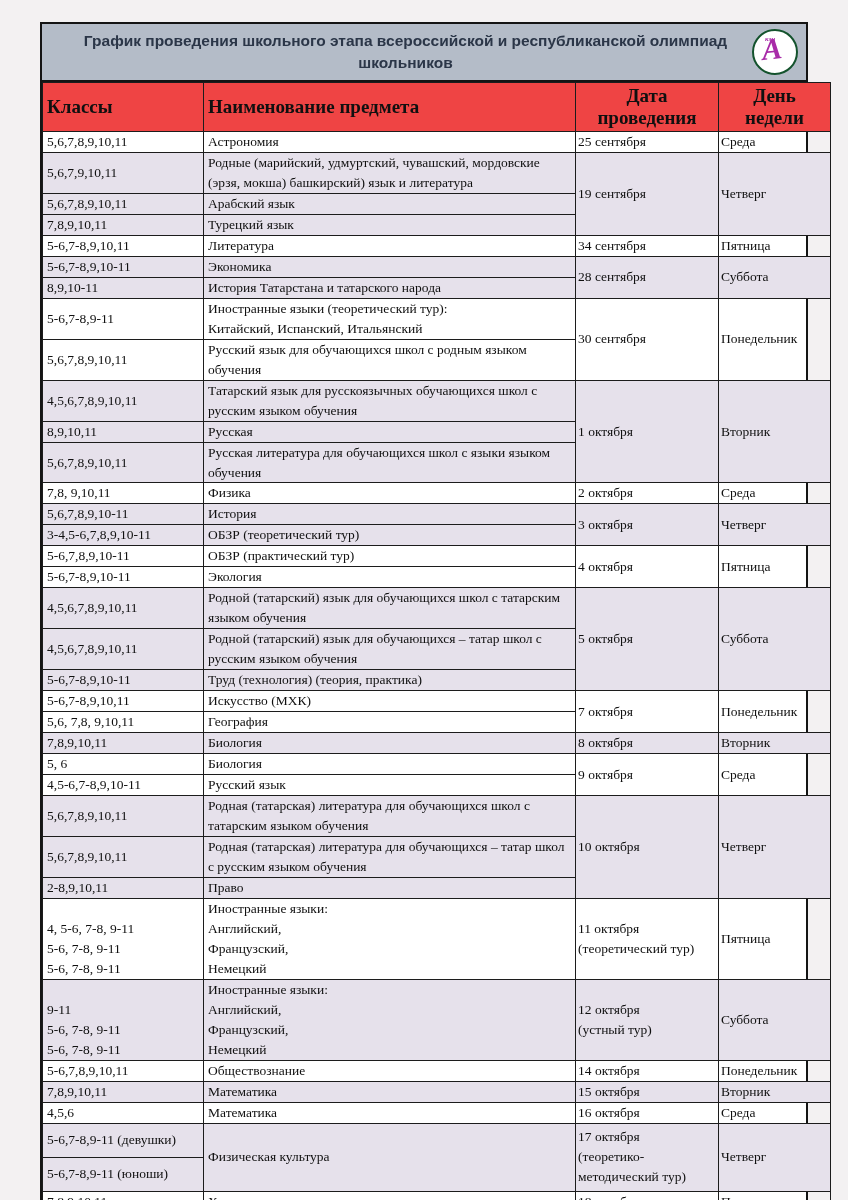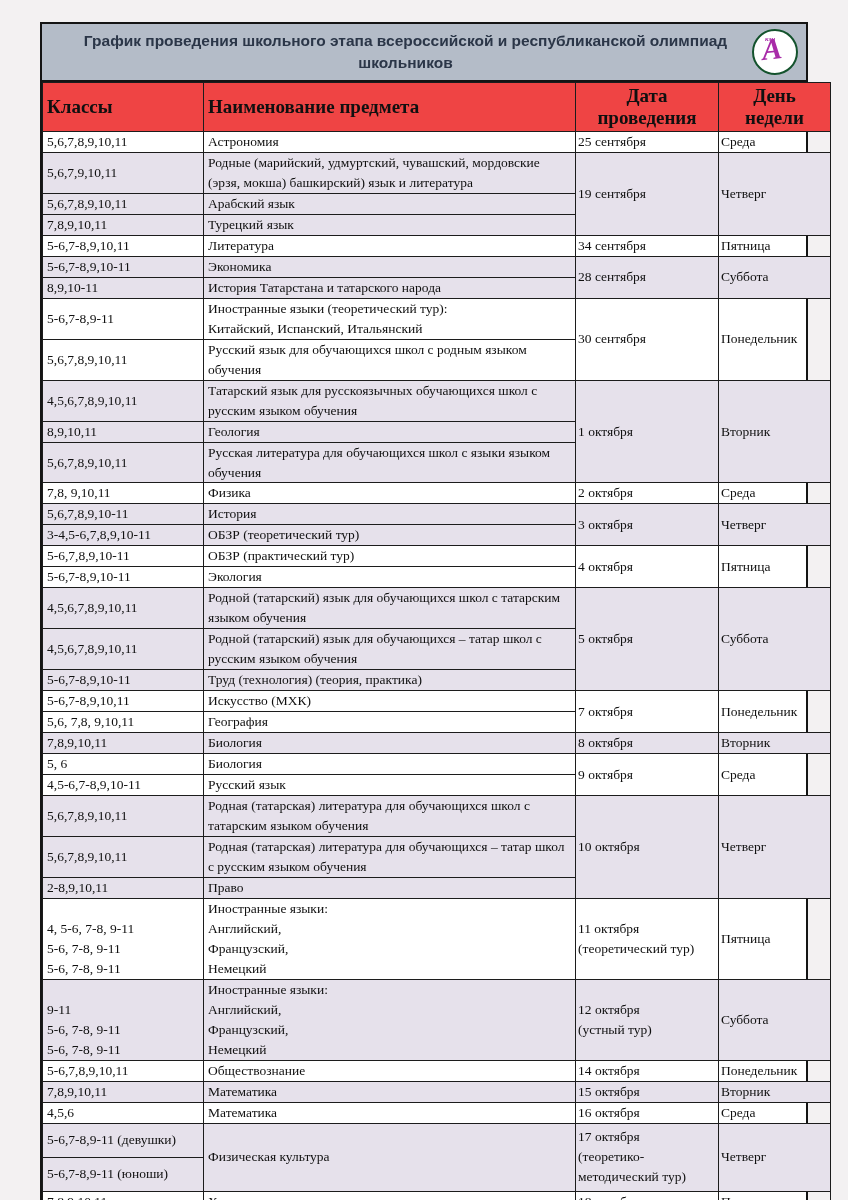--- a/index.html
+++ b/index.html
@@ -170,21 +170,21 @@
           <td class="sub">Русский язык для обучающихся школ с родным языком обучения</td>
         </tr>
         <tr class="shaded">
           <td class="cl">4,5,6,7,8,9,10,11</td>
           <td class="sub">Татарский язык для русскоязычных обучающихся школ с русским языком обучения</td>
           <td class="date" rowspan="3">1 октября</td>
           <td class="day" rowspan="3">Вторник</td>
         </tr>
         <tr class="shaded">
           <td class="cl">8,9,10,11</td>
-          <td class="sub">Геология</td>
+          <td class="sub">Русская</td>
         </tr>
         <tr class="shaded">
           <td class="cl">5,6,7,8,9,10,11</td>
           <td class="sub">Русская литература для обучающихся школ с языки языком обучения</td>
         </tr>
         <tr>
           <td class="cl">7,8, 9,10,11</td>
           <td class="sub">Физика</td>
           <td class="date" rowspan="1">2 октября</td>
           <td class="day" rowspan="1">Среда</td>

